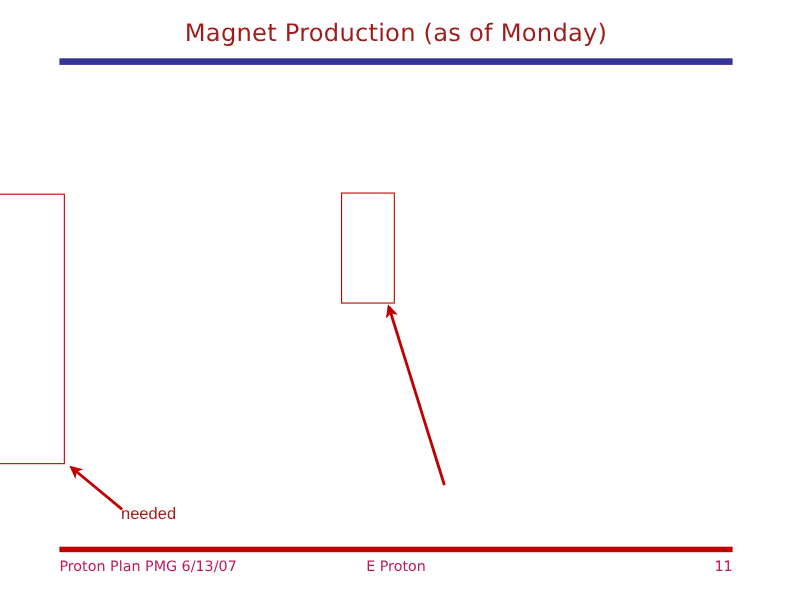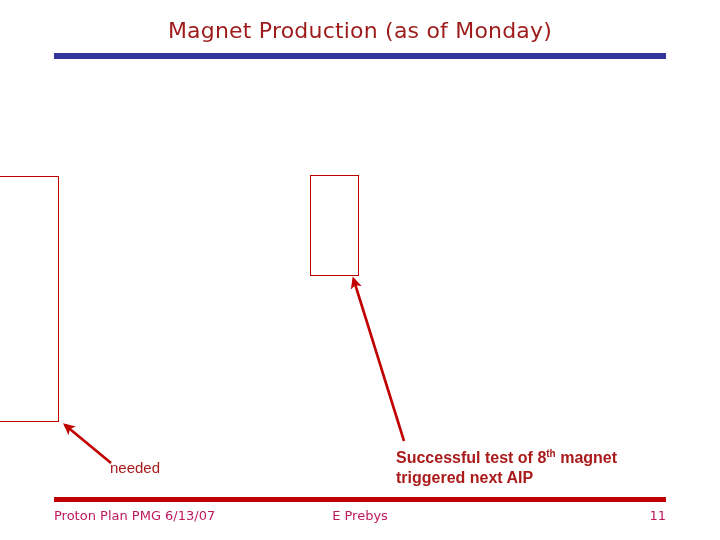--- a/index.html
+++ b/index.html
@@ -145,22 +145,18 @@
       </marker>
     </defs>
 
     <line x1="111" y1="463" x2="65" y2="425" stroke="#C00000" stroke-width="2.6" marker-end="url(#arrowhead-left)"></line>
 
     <line x1="404" y1="441" x2="353.5" y2="279" stroke="#C00000" stroke-width="2.6" marker-end="url(#arrowhead-mid)"></line>
   </svg>
 
   <div id="callout-needed">needed</div>
 
-  <div id="callout-success">
-    <span>Successful test of 8</span><sup>th</sup><span> magnet</span>
-    <span>triggered next AIP</span>
-  </div>
 
   <div class="footer-text" id="footer-left">Proton Plan PMG 6/13/07</div>
-  <div class="footer-text" id="footer-center">E Prebys</div>
+  <div class="footer-text" id="footer-center">E Proton</div>
   <div class="footer-text" id="footer-page">11</div>
 
 </div>
 
 </body></html>

